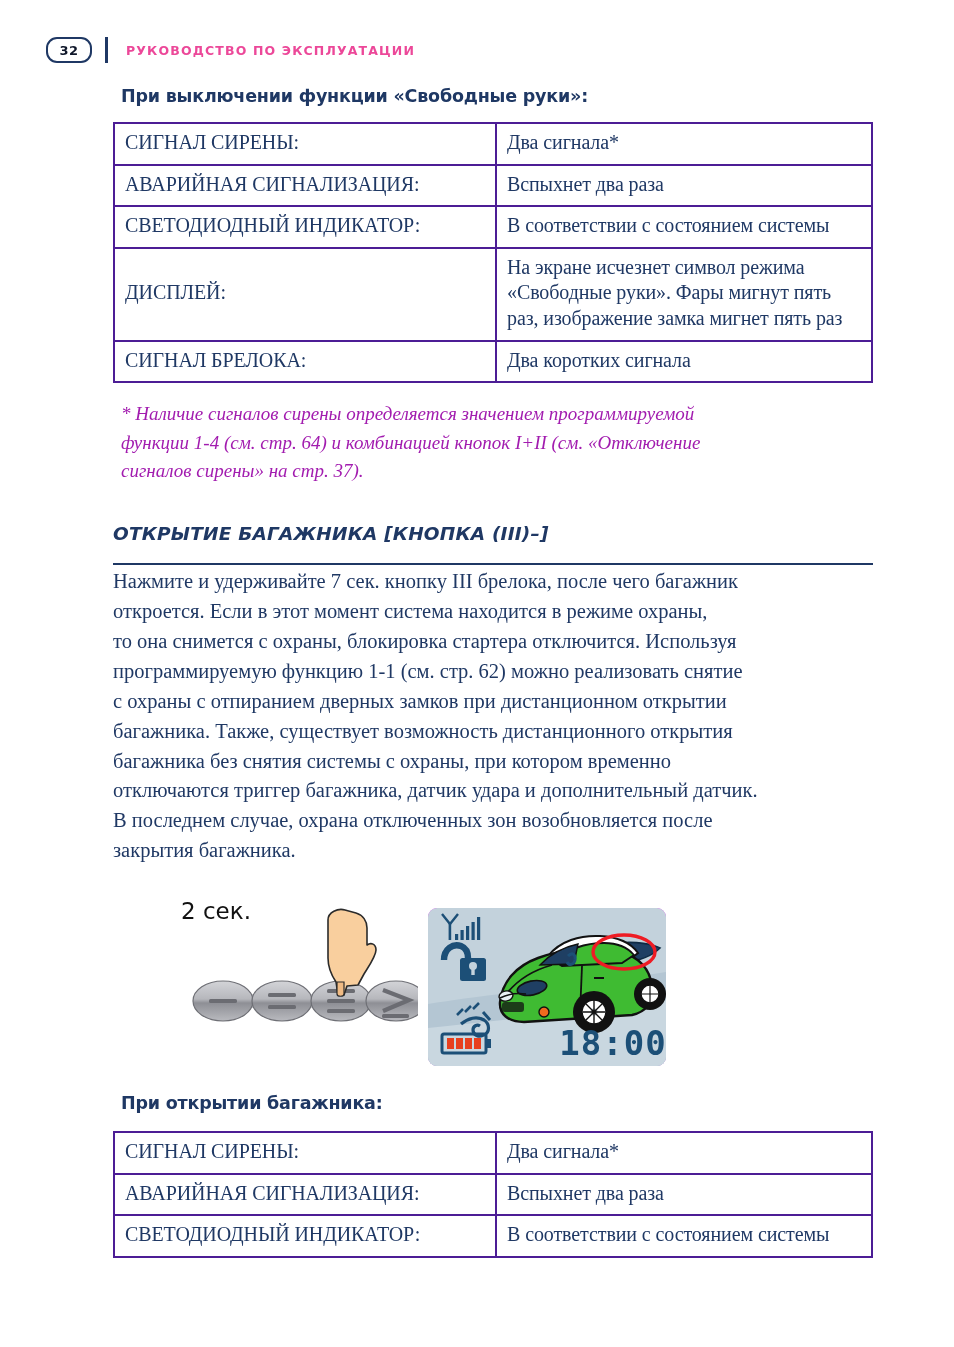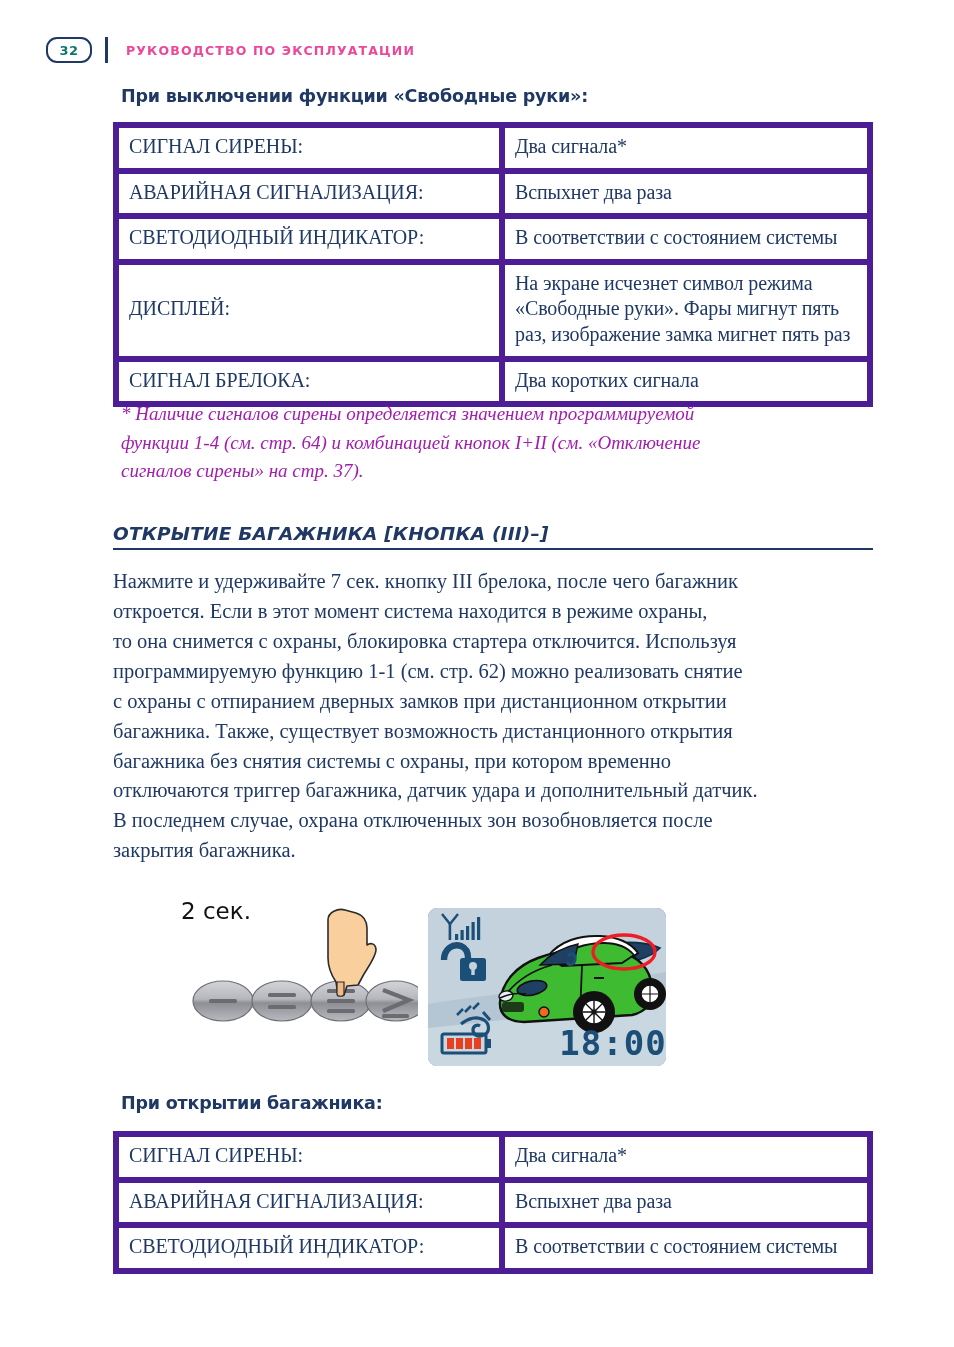--- a/index.html
+++ b/index.html
@@ -18,21 +18,21 @@
   .header{
     position:absolute;left:0;top:34px;width:954px;height:32px;
     display:flex;align-items:center;
   }
   .pagenum{
     margin-left:46px;
     width:42px;height:22px;
     border:2px solid #1f3864;border-radius:11px;
     display:flex;align-items:center;justify-content:center;
     font-family:"DejaVu Sans",sans-serif;
-    font-weight:bold;font-size:13px;color:#0f766e;
+    font-weight:bold;font-size:13px;color:#0f172a;
     letter-spacing:.5px;
   }
   .hdr-rule{
     width:3px;height:26px;background:#1f3864;margin-left:13px;
   }
   .hdr-title{
     margin-left:18px;
     font-family:"DejaVu Sans",sans-serif;
     font-weight:bold;font-size:12.5px;letter-spacing:1.15px;
     color:#ec4899;text-transform:uppercase;
@@ -53,21 +53,21 @@
   
   table.spec{
     border-collapse:collapse;
     table-layout:fixed;
     width:760px;
     position:absolute;left:0;
   }
   table.spec.t1{top:122px;}
   table.spec.t2{top:1131px;}
   table.spec td{
-    border:6px solid #4c1d95;
+    border:2px solid #4c1d95;
     padding:6px 10px 8px 10px;
     font-family:"Liberation Serif",serif;
     font-size:20px;
     line-height:1.28;
     color:#1f3864;
     vertical-align:middle;
   }
   table.spec td.lbl{
     width:360px;
     letter-spacing:-0.1px;
@@ -91,21 +91,21 @@
   
   .section{
     position:absolute;top:523px;left:0;width:760px;
   }
   .section .stitle{
     font-family:"DejaVu Sans",sans-serif;
     font-weight:bold;font-style:italic;
     font-size:18.5px;letter-spacing:.2px;
     color:#1f3864;
     display:inline-block;
-    padding-bottom:3px;
+    padding-bottom:18px;
   }
   .section .srule{
     border-bottom:2px solid #1f3864;
     width:760px;margin-top:1px;
   }
 
   
   .body-par{
     position:absolute;top:567px;left:0;width:760px;
     font-family:"Liberation Serif",serif;

